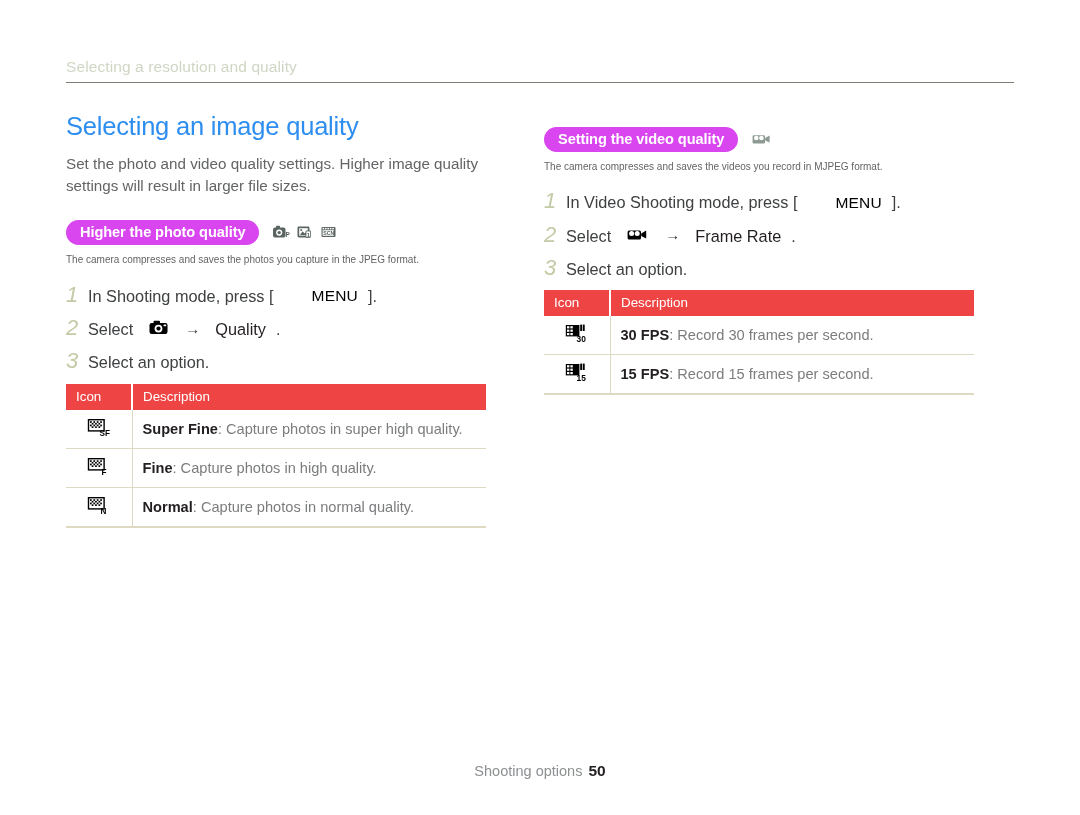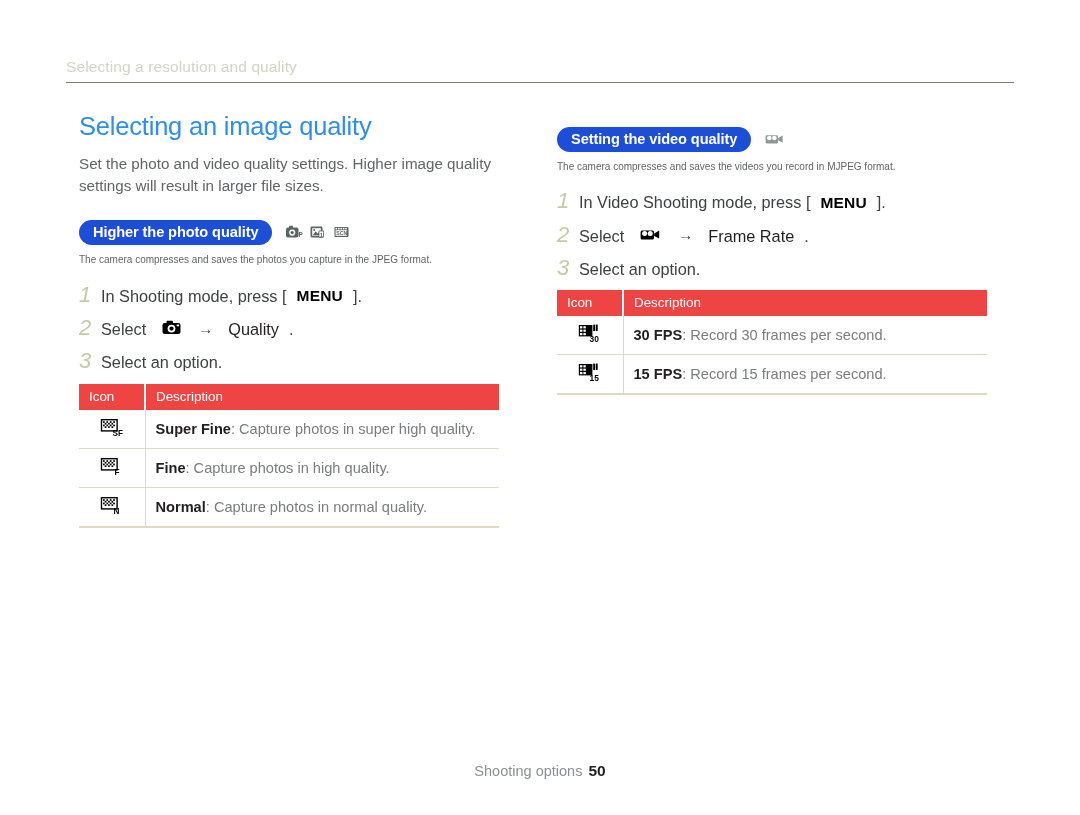--- a/index.html
+++ b/index.html
@@ -30,21 +30,21 @@
   }
   .breadcrumb-rule {
     height: 1px;
     background: #7c7f73;
     width: 100%;
   }
 
   
   .columns {
     position: absolute;
-    left: 13px;
+    left: 0;
     top: 112px;
     width: 1063px;
     display: flex;
   }
   .col-left  { width: 500px; padding-left: 66px; padding-right: 14px; }
   .col-right { width: 520px; padding-left: 44px; padding-right: 46px; }
 
   
   .page-title {
     color: #2e8ef0;
@@ -64,21 +64,21 @@
   }
 
   
   .badge-row {
     display: flex;
     align-items: center;
     gap: 14px;
   }
   .badge {
     display: inline-block;
-    background: #1d4ed8;
+    background: #d946ef;
     color: #ffffff;
     font-size: 14.6px;
     font-weight: bold;
     padding: 4px 14px 5px 14px;
     border-radius: 13px;
     white-space: nowrap;
     letter-spacing: -0.1px;
   }
   .mode-icons { display: flex; align-items: center; gap: 7px; }
 
@@ -119,24 +119,25 @@
     font-size: 16.3px;
     color: #3f4042;
     line-height: 1.25;
     display: flex;
     align-items: center;
     flex-wrap: wrap;
     gap: 10px;
   }
   .step-text b { font-weight: normal; color: #231f20; }
   .kbd {
-    font-weight: bold;
+    font-weight: normal;
     color: #000;
     font-size: 15.5px;
     letter-spacing: 0.2px;
+    margin-left: 28px;
   }
   .arrow { padding: 0 5px; font-size: 15px; color: #3f4042; }
 
   .inline-ico {
     display: inline-block;
     vertical-align: middle;
     margin: 0 2px;
   }
 
   

